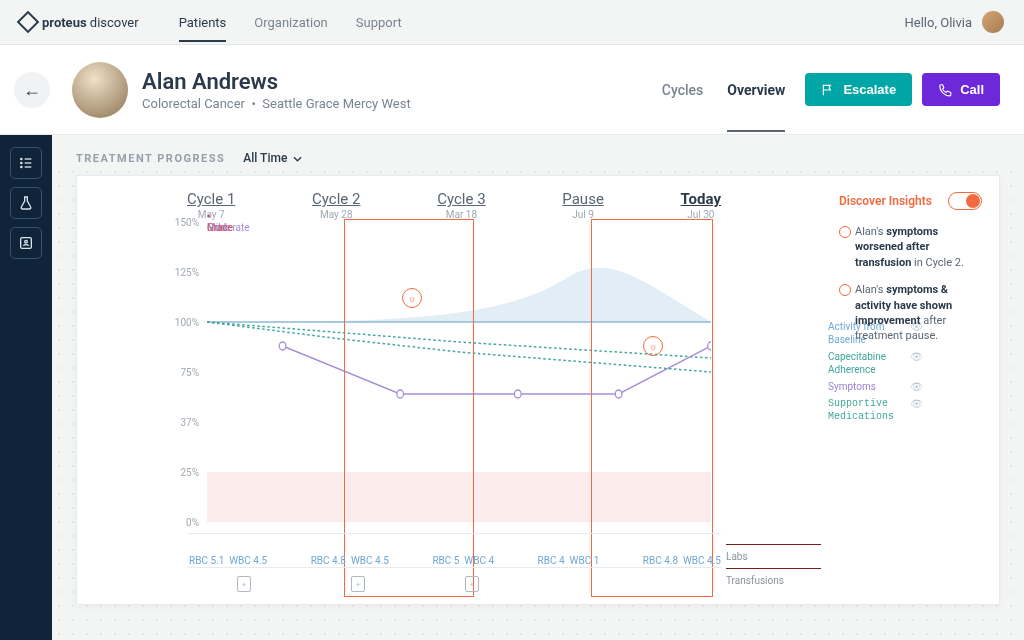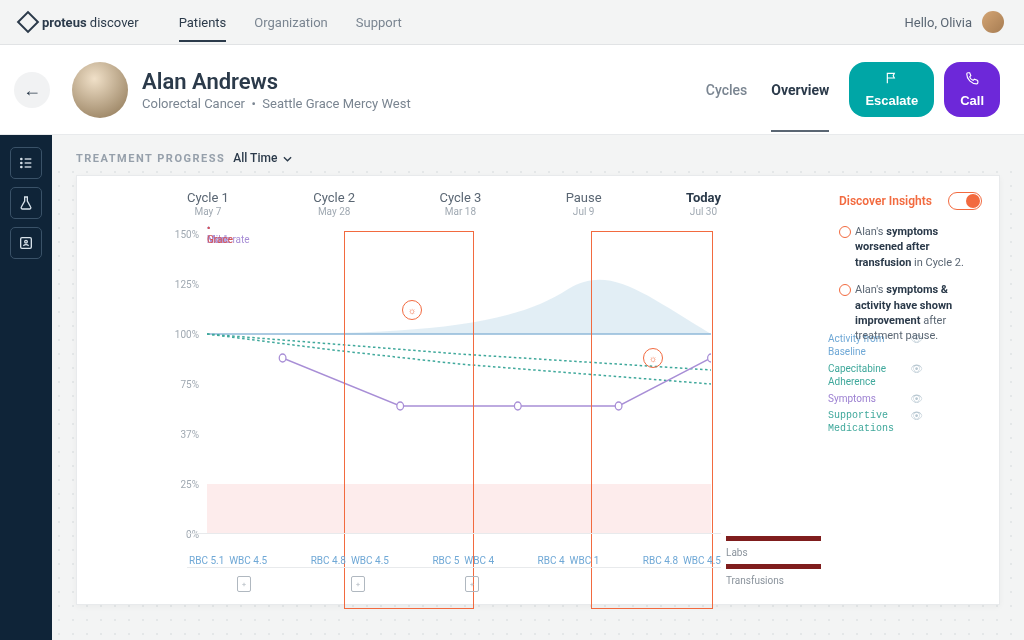--- a/index.html
+++ b/index.html
@@ -16,58 +16,58 @@
 .avatar-sm { width:22px; height:22px; border-radius:50%; background:linear-gradient(135deg,#d4a574,#a67c52); }
 .header { height:90px; background:#fff; border-bottom:1px solid #e8eaec; display:flex; align-items:center; padding:0 24px 0 14px; }
 .back { width:36px; height:36px; border-radius:50%; background:#f1f2f3; display:flex; align-items:center; justify-content:center; cursor:pointer; font-size:18px; color:#2b3a4a; margin-right:22px;}
 .patient-avatar { width:56px; height:56px; border-radius:50%; background:radial-gradient(circle at 40% 30%,#f0e0c8,#8a7250); margin-right:14px; }
 .patient-name { font-size:22px; font-weight:600; color:#2b3a4a; }
 .patient-meta { font-size:13px; color:#7a8591; margin-top:2px; }
 .header-tabs { margin-left:auto; display:flex; gap:24px; margin-right:20px; }
 .htab { font-size:14px; color:#7a8591; cursor:pointer; padding:34px 0 32px; border-bottom:2px solid transparent; font-weight:500; }
 .htab.active { color:#2b3a4a; font-weight:700; border-bottom-color:#5a6673; }
 .actions { display:flex; gap:10px; }
-.btn { padding:9px 16px; border-radius:16px; font-size:13px; font-weight:600; cursor:pointer; border:none; display:flex; align-items:center; gap:8px;flex-direction:column; }
+.btn { padding:9px 16px; border-radius:4px; font-size:13px; font-weight:600; cursor:pointer; border:none; display:flex; align-items:center; gap:8px; }
 .btn-teal { background:#6d28d9; color:#fff; }
 .btn-teal.outline { background:#00a6a6; }
 .icon { width:14px; height:14px; }
 .main { display:flex; height:calc(640px - 130px); }
 .side { width:52px; background:#0f2438; display:flex; flex-direction:column; align-items:center; padding-top:12px; gap:8px; }
 .sidebtn { width:32px; height:32px; border:1.5px solid #3a5268; border-radius:5px; display:flex; align-items:center; justify-content:center; cursor:pointer; }
 .sidebtn svg { stroke:#d8e2ea; }
 .content { flex:1; padding:16px 24px 0 24px; position:relative; overflow:hidden; }
 .dots-bg { position:absolute; inset:30px 0 0 0; background-image:radial-gradient(circle,#d5d9dc 1px,transparent 1px); background-size:14px 14px; opacity:.5; z-index:0;}
-.section-title { font-size:11px; letter-spacing:1.5px; color:#96a0ab; font-weight:700; display:flex; align-items:center; gap:8px; position:relative; z-index:2; }
+.section-title { font-size:11px; letter-spacing:1.5px; color:#96a0ab; font-weight:700; display:flex; align-items:center; gap:18px; position:relative; z-index:2; }
 .filter { font-size:12px; color:#2b3a4a; font-weight:500; letter-spacing:0; cursor:pointer; }
 .chart-card { margin-top:10px; background:#fff; border:1px solid #e8eaec; box-shadow:0 2px 6px rgba(0,0,0,.04); position:relative; z-index:1; height:430px; display:flex; font-size:11px; }
 .chart-area { flex:1; position:relative; padding:18px 0 0 0; }
 .cycle-labels { display:flex; position:absolute; top:14px; left:110px; right:110px; justify-content:space-between; }
 .cycle { text-align:center; }
-.cycle-name { font-size:13px; color:#5a6673; }
+.cycle-name { font-size:15px; color:#5a6673;text-decoration:underline; }
 .cycle-date { font-size:10px; color:#a0a9b2; margin-top:1px; }
 .cycle.today .cycle-name { font-weight:700; color:#2b3a4a; }
-.plot { position:absolute; top:58px; left:20px; right:10px; height:300px; }
+.plot { position:absolute; top:46px; left:20px; right:10px; height:300px; }
 .yaxis { position:absolute; left:76px; top:0; bottom:0; width:30px; }
 .ytick { position:absolute; right:4px; font-size:10px; color:#a0a9b2; transform:translateY(-50%); }
 .grid line { stroke:#eceeef; }
 .severe-band { fill:#fdecec; }
 .sev-labels { position:absolute; left:110px; top:0; }
 .sev { font-size:10px; margin:0; position:absolute; transform:translateY(-50%);}
 .sev.none{color:#a88ed6;} .sev.mild{color:#a88ed6;} .sev.mod{color:#a88ed6;} .sev.severe{color:#d9534f;}
 .legend { position:absolute; right:-102px; top:98px; width:95px; font-size:10px; line-height:1.3; }
 .leg-item { margin-bottom:4px; display:flex; align-items:flex-start; gap:4px;}
 .leg-label{ flex:1; }
 .leg-eye { color:#b7c7d1; font-size:10px; }
 .c-blue{color:#6fa8d6;} .c-teal{color:#3fa89b;} .c-purple{color:#9b7fd1;} .c-tealb{color:#3fa89b;font-family:Liberation Mono, monospace;}
 .labs { position:absolute; bottom:38px; left:100px; right:110px; display:flex; justify-content:space-between; font-size:10px; color:#6fa8d6; }
 .lab-pair{ text-align:center;margin-left:12px;}
 .trf { position:absolute; bottom:12px; left:160px; right:150px; display:flex; gap:100px; }
 .trf-badge{ width:14px; height:16px; border:1px solid #b0b8c0; border-radius:2px; display:flex; align-items:center; justify-content:center; color:#b0b8c0; font-size:8px;}
 .rightcols { position:absolute; right:10px; bottom:12px; width:95px; font-size:10px; color:#8a939c; }
-.side-rows div{ padding:6px 0; border-top:5px solid #7f1d1d;}
+.side-rows div{ padding:6px 0; border-top:1px solid #7f1d1d;}
 .highlight-box { position:absolute; border:1px solid #f26a3f; pointer-events:none; }
 .insight-bulb { width:20px; height:20px; border:1.5px solid #f26a3f; border-radius:50%; display:flex; align-items:center; justify-content:center; color:#f26a3f; font-size:10px; position:absolute;}
 .insights { width:168px; padding:16px 14px 0 8px; }
 .insights-head { display:flex; align-items:center; gap:16px; font-size:12px; color:#f26a3f; font-weight:600; margin-bottom:14px;}
 .toggle { width:34px; height:18px; border-radius:10px; border:1px solid #f26a3f; position:relative; cursor:pointer;}
 .toggle::after{content:"";position:absolute;right:1px;top:1px;width:14px;height:14px;border-radius:50%;background:#f26a3f;}
 .insight { font-size:11px; color:#5a6673; line-height:1.4; margin-bottom:12px; padding-left:16px; position:relative;}
 .insight::before{content:"";position:absolute;left:0;top:2px;width:10px;height:10px;border:1.5px solid #f26a3f;border-radius:50%;}
 .insight b{color:#2b3a4a;}
 .hline{ position:absolute; left:110px; right:110px; height:1px; background:#e8eaec;}

